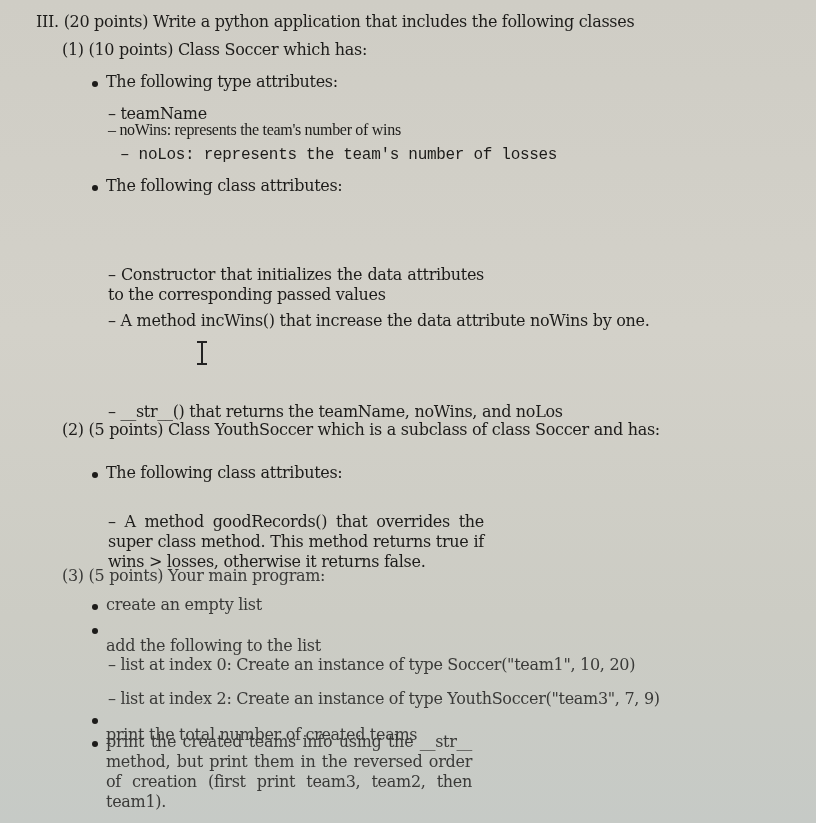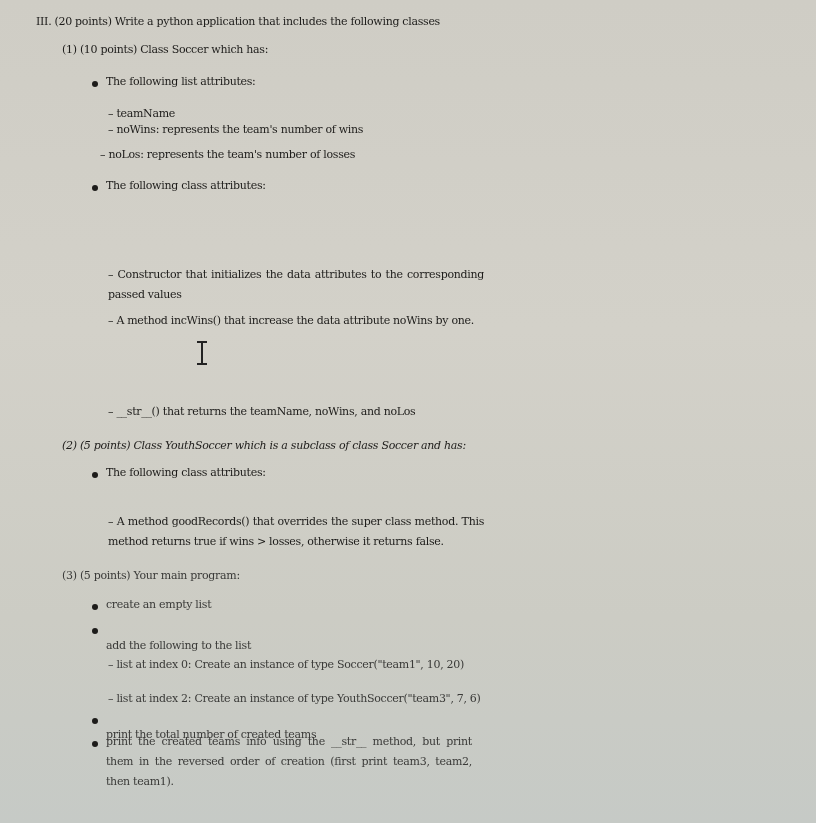--- a/index.html
+++ b/index.html
@@ -4,63 +4,63 @@
   <style>
     html, body { margin: 0; padding: 0; }
     body {
       width: 816px; height: 823px; overflow: hidden;
       background: linear-gradient(180deg, #cfcdc5 0%, #d3d1c9 40%, #ccccc4 75%, #c6cac6 100%);
       font-family: "DejaVu Serif", "Liberation Serif", serif;
       color: #1d1c1a;
       position: relative;
     }
     .page { position: absolute; left: 0; top: 0; width: 816px; height: 823px; }
-    .line { position: absolute; white-space: nowrap; font-size: 11px; line-height: 20px; letter-spacing: -0.3px; }
+    .line { position: absolute; white-space: nowrap; font-size: 16px; line-height: 20px; letter-spacing: -0.3px; }
     .bullet { position: absolute; width: 6px; height: 6px; border-radius: 50%; background: #1d1c1a; }
     .faded { color: #3a3a38; }
     .cursor { position: absolute; left: 196px; top: 341px; width: 12px; height: 24px; }
     .justify { white-space: normal; text-align: justify; text-align-last: left; }
   </style>
 </head>
 <body>
 
 <div class="page">
 
   <div class="line" style="left:36px;top:12px;">
     <span>III. (20 points) Write a python application that includes the following classes</span>
   </div>
 
   <div class="line" style="left:62px;top:40px;">(1) (10 points) Class Soccer which has:</div>
 
   <div class="bullet" style="left:92px;top:81px;"></div>
-  <div class="line" style="left:106px;top:72px;">The following list attributes:</div>
+  <div class="line" style="left:106px;top:72px;">The following type attributes:</div>
   <div class="line" style="left:108px;top:104px;">– teamName</div>
-  <div class="line" style="left:108px;top:120px;">– noWins: represents the team's number of wins</div>
-  <div class="line" style="left:100px;top:145px;">– noLos: represents the team's number of losses</div>
+  <div class="line" style="left:108px;top:120px;font-family:Liberation Serif, serif;">– noWins: represents the team's number of wins</div>
+  <div class="line" style="left:120px;top:145px;font-family:Liberation Mono, monospace;">– noLos: represents the team's number of losses</div>
 
   <div class="bullet" style="left:92px;top:185px;"></div>
   <div class="line" style="left:106px;top:176px;">The following class attributes:</div>
 
   <div class="line" style="left:108px;top:311px;">– A method incWins() that increase the data attribute noWins by one.</div>
   <div class="line justify" style="left:108px;top:265px;width:376px;">– Constructor that initializes the data attributes to the corresponding passed values</div>
   <div class="line" style="left:108px;top:402px;">– __str__() that returns the teamName, noWins, and noLos</div>
 
   <svg class="cursor" viewBox="0 0 12 24">
     <path d="M1 1 H11 M6 1 V23 M1 23 H11" stroke="#222" stroke-width="2" fill="none"></path>
   </svg>
 
-  <div class="line" style="left:62px;top:436px;font-style:italic;">(2) (5 points) Class YouthSoccer which is a subclass of class Soccer and has:</div>
+  <div class="line" style="left:62px;top:420px;">(2) (5 points) Class YouthSoccer which is a subclass of class Soccer and has:</div>
   <div class="bullet" style="left:92px;top:472px;"></div>
   <div class="line" style="left:106px;top:463px;">The following class attributes:</div>
   <div class="line justify" style="left:108px;top:512px;width:376px;">– A method goodRecords() that overrides the super class method. This method returns true if wins &gt; losses, otherwise it returns false.</div>
 
   <div class="line faded" style="left:62px;top:566px;">(3) (5 points) Your main program:</div>
   <div class="bullet" style="left:92px;top:604px;"></div>
   <div class="line faded" style="left:106px;top:595px;">create an empty list</div>
   <div class="bullet" style="left:92px;top:628px;"></div>
   <div class="line faded" style="left:106px;top:619px;margin-top:17px;">add the following to the list</div>
   <div class="line faded" style="left:108px;top:643px;margin-top:12px;">– list at index 0: Create an instance of type Soccer("team1", 10, 20)</div>
-  <div class="line faded" style="left:108px;top:689px;">– list at index 2: Create an instance of type YouthSoccer("team3", 7, 6)</div>
+  <div class="line faded" style="left:108px;top:689px;">– list at index 2: Create an instance of type YouthSoccer("team3", 7, 9)</div>
   <div class="bullet" style="left:92px;top:718px;"></div>
   <div class="line faded" style="left:106px;top:709px;margin-top:16px;">print the total number of created teams</div>
   <div class="bullet" style="left:92px;top:741px;"></div>
   <div class="line faded justify" style="left:106px;top:732px;width:366px;">print the created teams info using the __str__ method, but print them in the reversed order of creation (first print team3, team2, then team1).</div>
 </div>
 
 </body></html>

